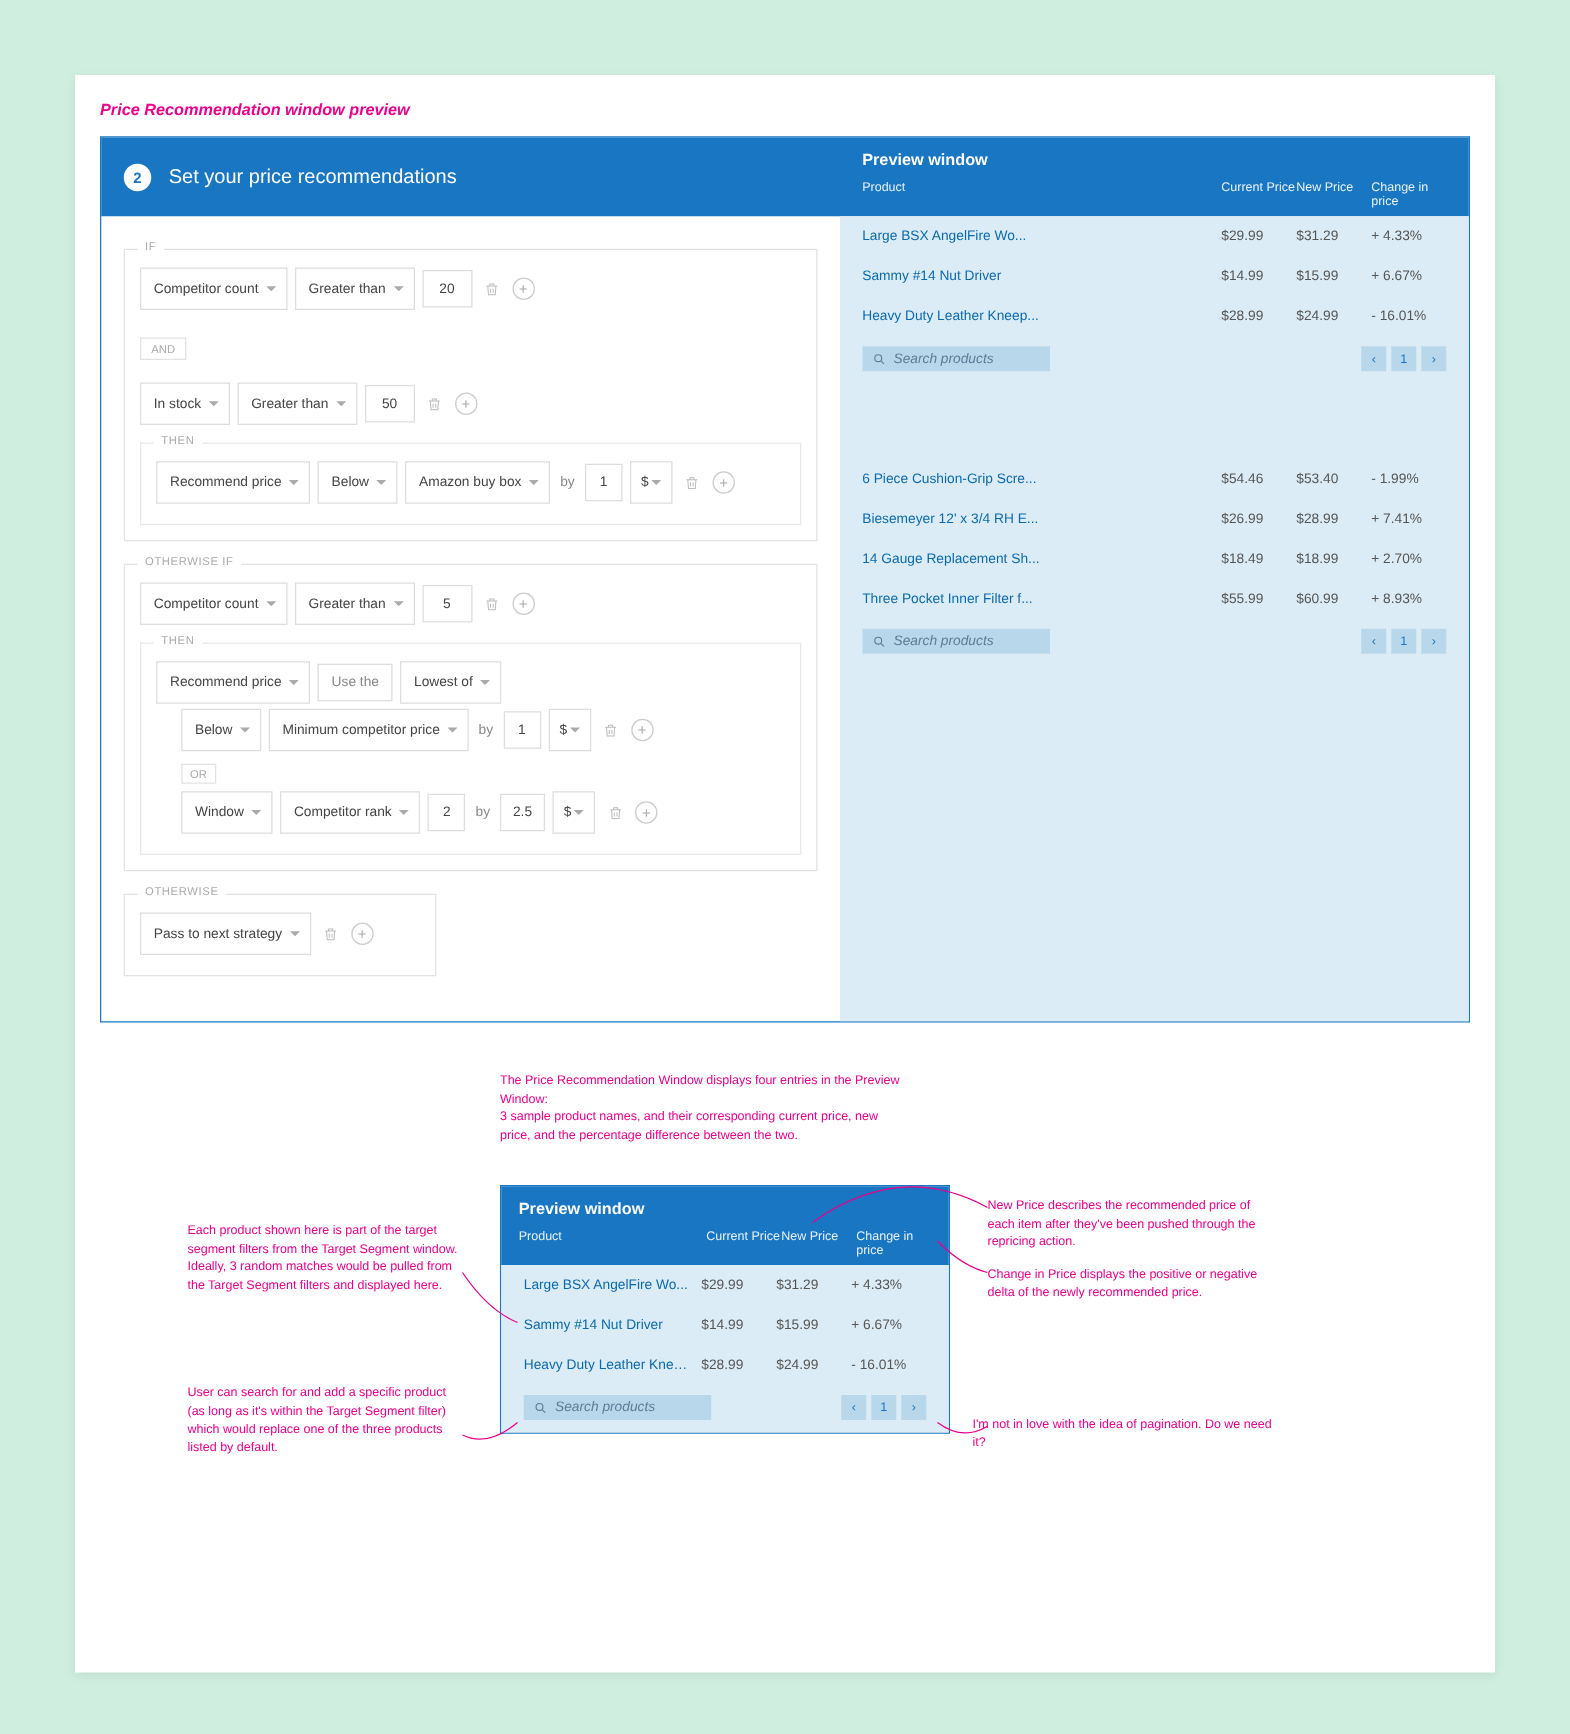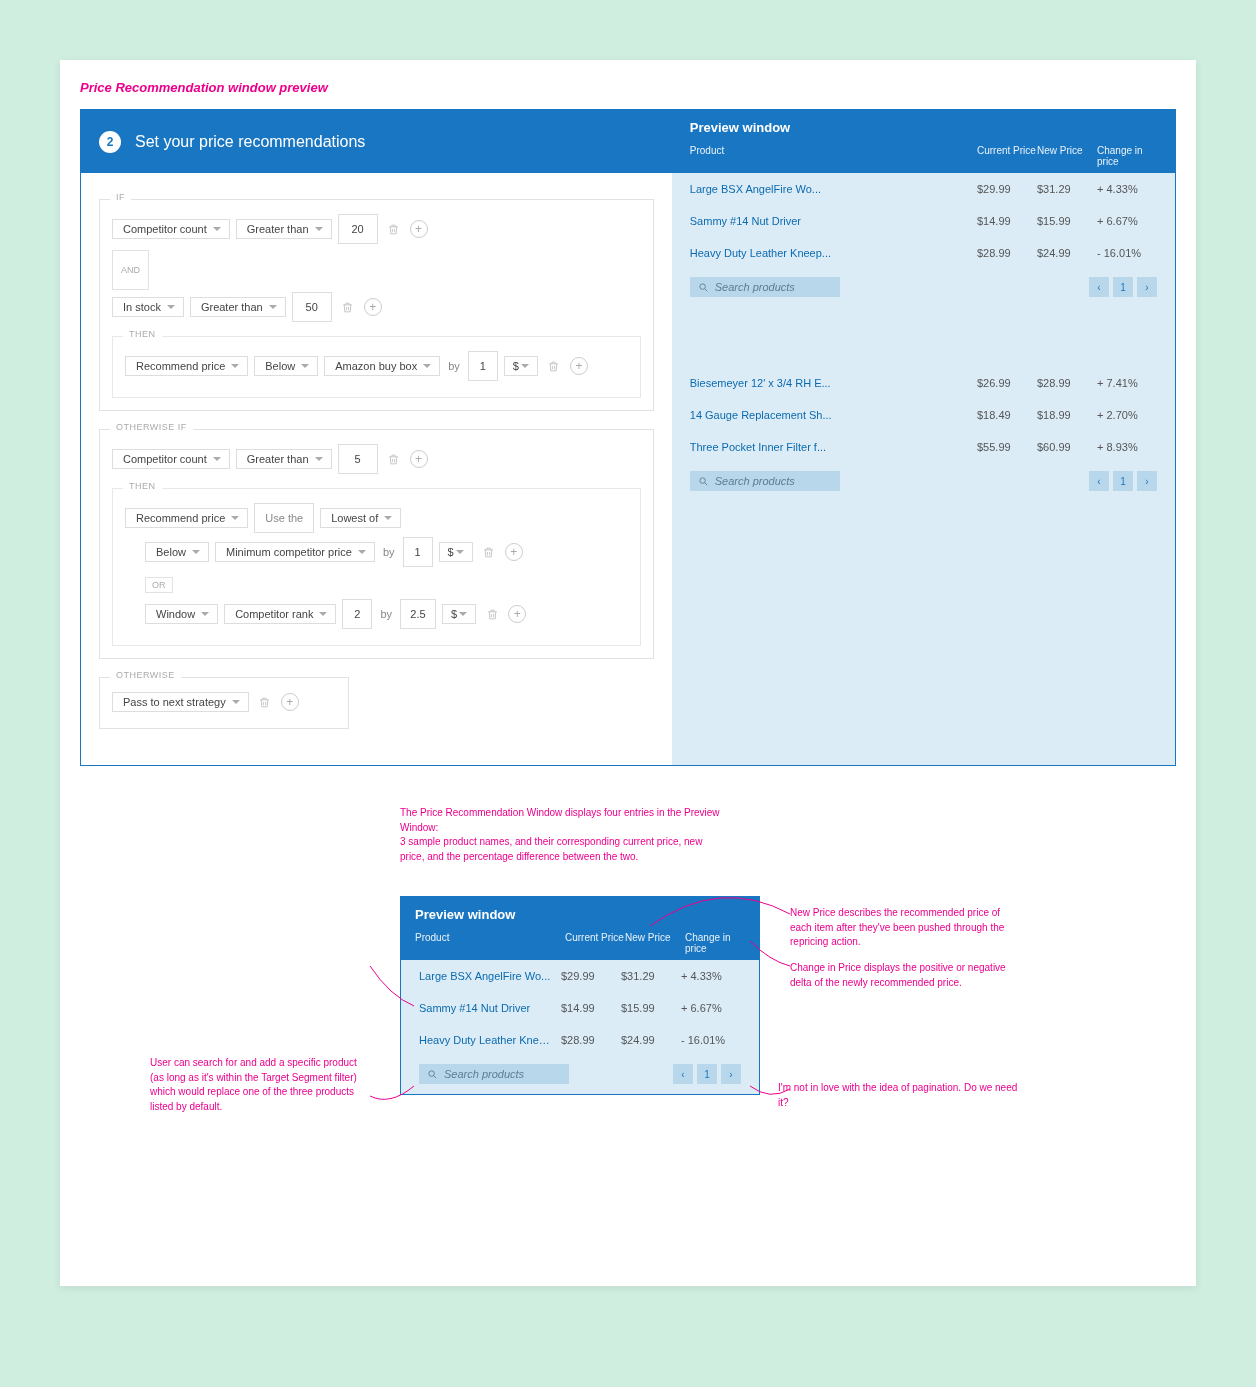--- a/index.html
+++ b/index.html
@@ -16,23 +16,23 @@
 .preview-cols { display: flex; font-size: 10px; opacity: 0.9; }
 .col-product { flex: 1; }
 .col-cp, .col-np, .col-ch { width: 60px; text-align: left; }
 .panel-body { display: flex; }
 .rules-side { flex: 1; padding: 16px 18px 18px 18px; }
 .preview-side { width: 46%; background: #dcecf6; }
 .fieldset { border: 1px solid #e2e2e2; margin: 10px 0 18px 0; padding: 14px 12px 12px 12px; position: relative; }
 .fs-legend { position: absolute; top: -8px; left: 10px; background: #fff; padding: 0 6px; font-size: 9px; letter-spacing: 0.5px; color: #aaa; }
 .inner-fs { border: 1px solid #e8e8e8; padding: 14px 12px 12px 12px; margin-top: 14px; position: relative; }
 .row { display: flex; align-items: center; gap: 6px; flex-wrap: wrap; margin-bottom: 4px; }
-.and-pill { display: inline-block; font-size: 9px; color: #aaa; border: 1px solid #e2e2e2; padding: 14px 8px; margin: 2px 0; background: #fff; }
+.and-pill { display: inline-block; font-size: 9px; color: #aaa; border: 1px solid #e2e2e2; padding: 3px 8px; margin: 18px 0; background: #fff; }
 .or-pill { display: inline-block; font-size: 9px; color: #aaa; border: 1px solid #e2e2e2; padding: 2px 6px; margin: 6px 0 6px 20px; background: #fff; }
-.sel { border: 1px solid #ddd; background: #fff; height: 20px; padding: 0 22px 0 10px; font-size: 11px; color: #444; display: inline-flex; align-items: center; position: relative; cursor: pointer; }
+.sel { border: 1px solid #ddd; background: #fff; height: 34px; padding: 0 22px 0 10px; font-size: 11px; color: #444; display: inline-flex; align-items: center; position: relative; cursor: pointer; }
 .sel::after { content: ""; position: absolute; right: 8px; top: 50%; width: 0; height: 0; border-left: 4px solid transparent; border-right: 4px solid transparent; border-top: 4px solid #aaa; transform: translateY(-50%); }
 .sel-plain { border: 1px solid #ddd; background: #fff; height: 30px; padding: 0 10px; font-size: 11px; color: #888; display: inline-flex; align-items: center; }
 .inp { border: 1px solid #ddd; height: 30px; width: 40px; text-align: center; font-size: 11px; color: #444; }
 .lbl { font-size: 11px; color: #888; padding: 0 2px; }
 .icon-btn { width: 20px; height: 20px; display: inline-flex; align-items: center; justify-content: center; cursor: pointer; }
 .trash svg { width: 13px; height: 13px; stroke: #bbb; fill: none; }
 .plus { width: 18px; height: 18px; border: 1px solid #ccc; border-radius: 50%; display: inline-flex; align-items: center; justify-content: center; font-size: 12px; color: #aaa; line-height: 1; cursor: pointer; }
 .indent { margin-left: 20px; }
 .preview-block { padding: 0; }
 .prod-row { display: flex; align-items: center; padding: 10px 18px; font-size: 11px; border-bottom: 0; }
@@ -229,20 +229,26 @@
               <div class="pager-btn">›</div>
             </div>
           </div>
         </div>
 
         <div class="preview-gap"></div>
 
         <div class="preview-block">
           <div id="pvb">
               <div class="prod-row">
+                <div class="prod-name">6 Piece Cushion-Grip Scre...</div>
+                <div class="prod-val">$54.46</div>
+                <div class="prod-val">$53.40</div>
+                <div class="prod-val">- 1.99%</div>
+              </div>
+              <div class="prod-row">
                 <div class="prod-name">Biesemeyer 12' x 3/4 RH E...</div>
                 <div class="prod-val">$26.99</div>
                 <div class="prod-val">$28.99</div>
                 <div class="prod-val">+ 7.41%</div>
               </div>
               <div class="prod-row">
                 <div class="prod-name">14 Gauge Replacement Sh...</div>
                 <div class="prod-val">$18.49</div>
                 <div class="prod-val">$18.99</div>
                 <div class="prod-val">+ 2.70%</div>
@@ -319,20 +325,21 @@
           </div>
           <div class="pager">
             <div class="pager-btn">‹</div>
             <div class="pager-btn">1</div>
             <div class="pager-btn">›</div>
           </div>
         </div>
       </div>
     </div>
 
+    <div class="anno-note" style="left:30px; top:60px">Each product shown here is part of the target segment filters from the Target Segment window. Ideally, 3 random matches would be pulled from the Target Segment filters and displayed here.</div>
     <div class="anno-line" style="left:250px; top:100px"><svg width="50" height="50">
           <path d="M0 0 Q20 30 44 40" stroke="#ec008c" fill="none"></path>
         </svg></div>
 
     <div class="anno-note" style="left:30px; top:190px">User can search for and add a specific product (as long as it's within the Target Segment filter) which would replace one of the three products listed by default.</div>
     <div class="anno-line" style="left:250px; top:210px"><svg width="50" height="40">
           <path d="M0 20 Q20 30 44 10" stroke="#ec008c" fill="none"></path>
         </svg></div>
 
     <div class="anno-note" style="left:670px; top:40px">New Price describes the recommended price of each item after they've been pushed through the repricing action.</div>

